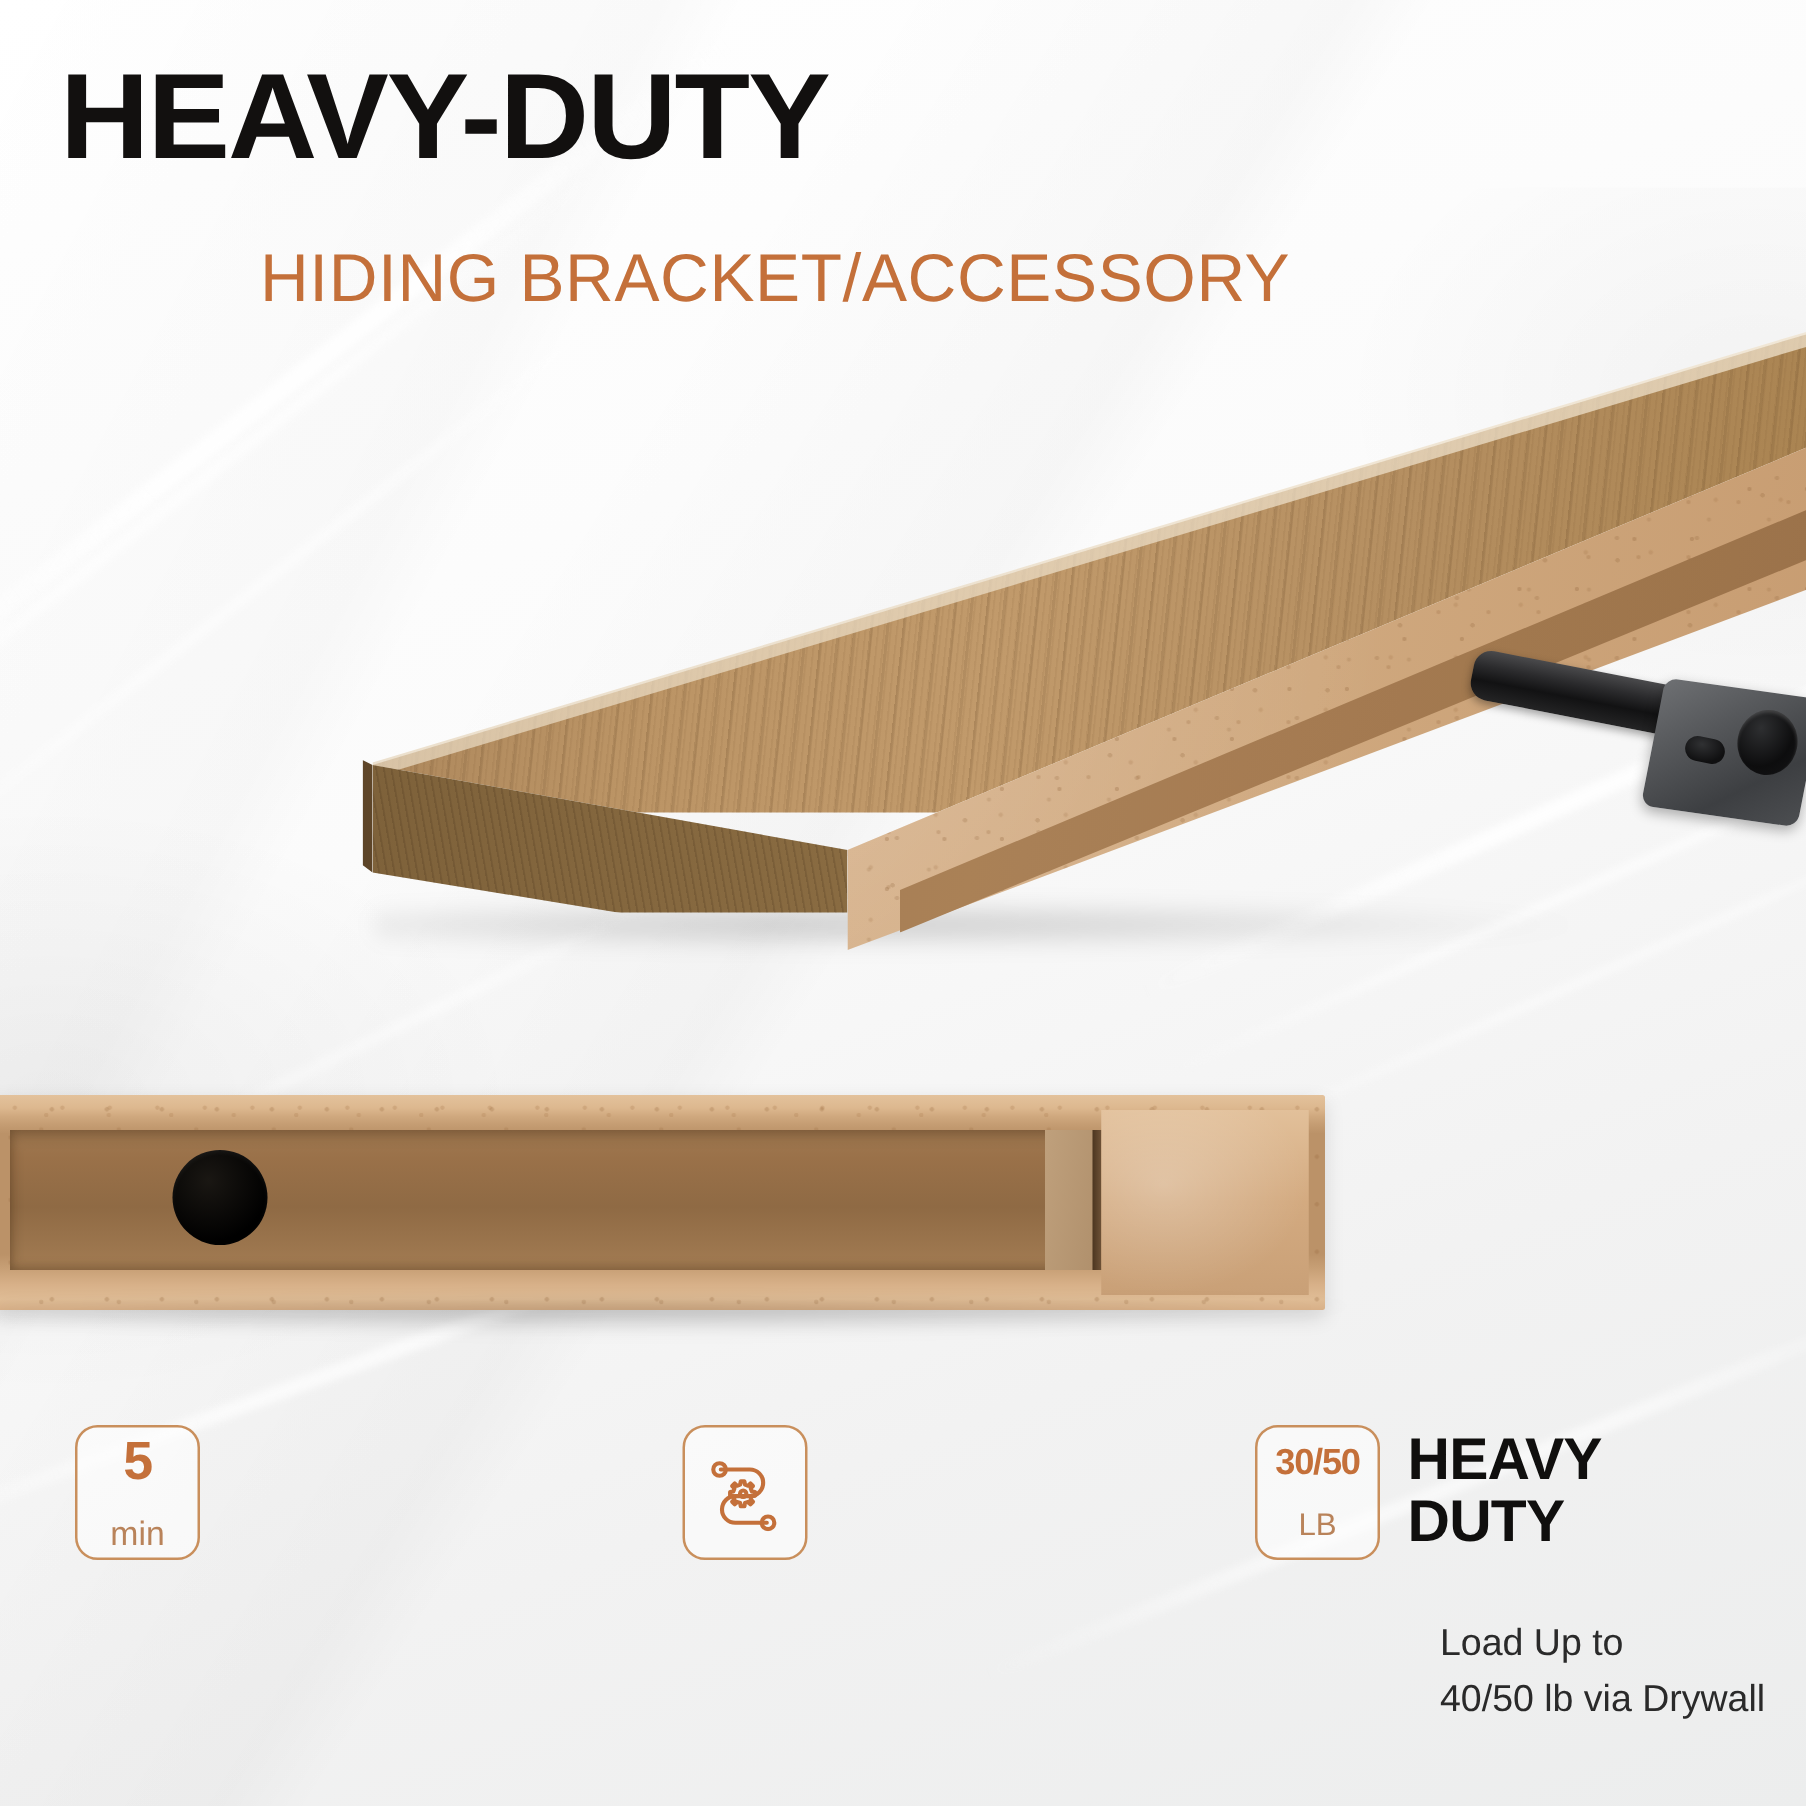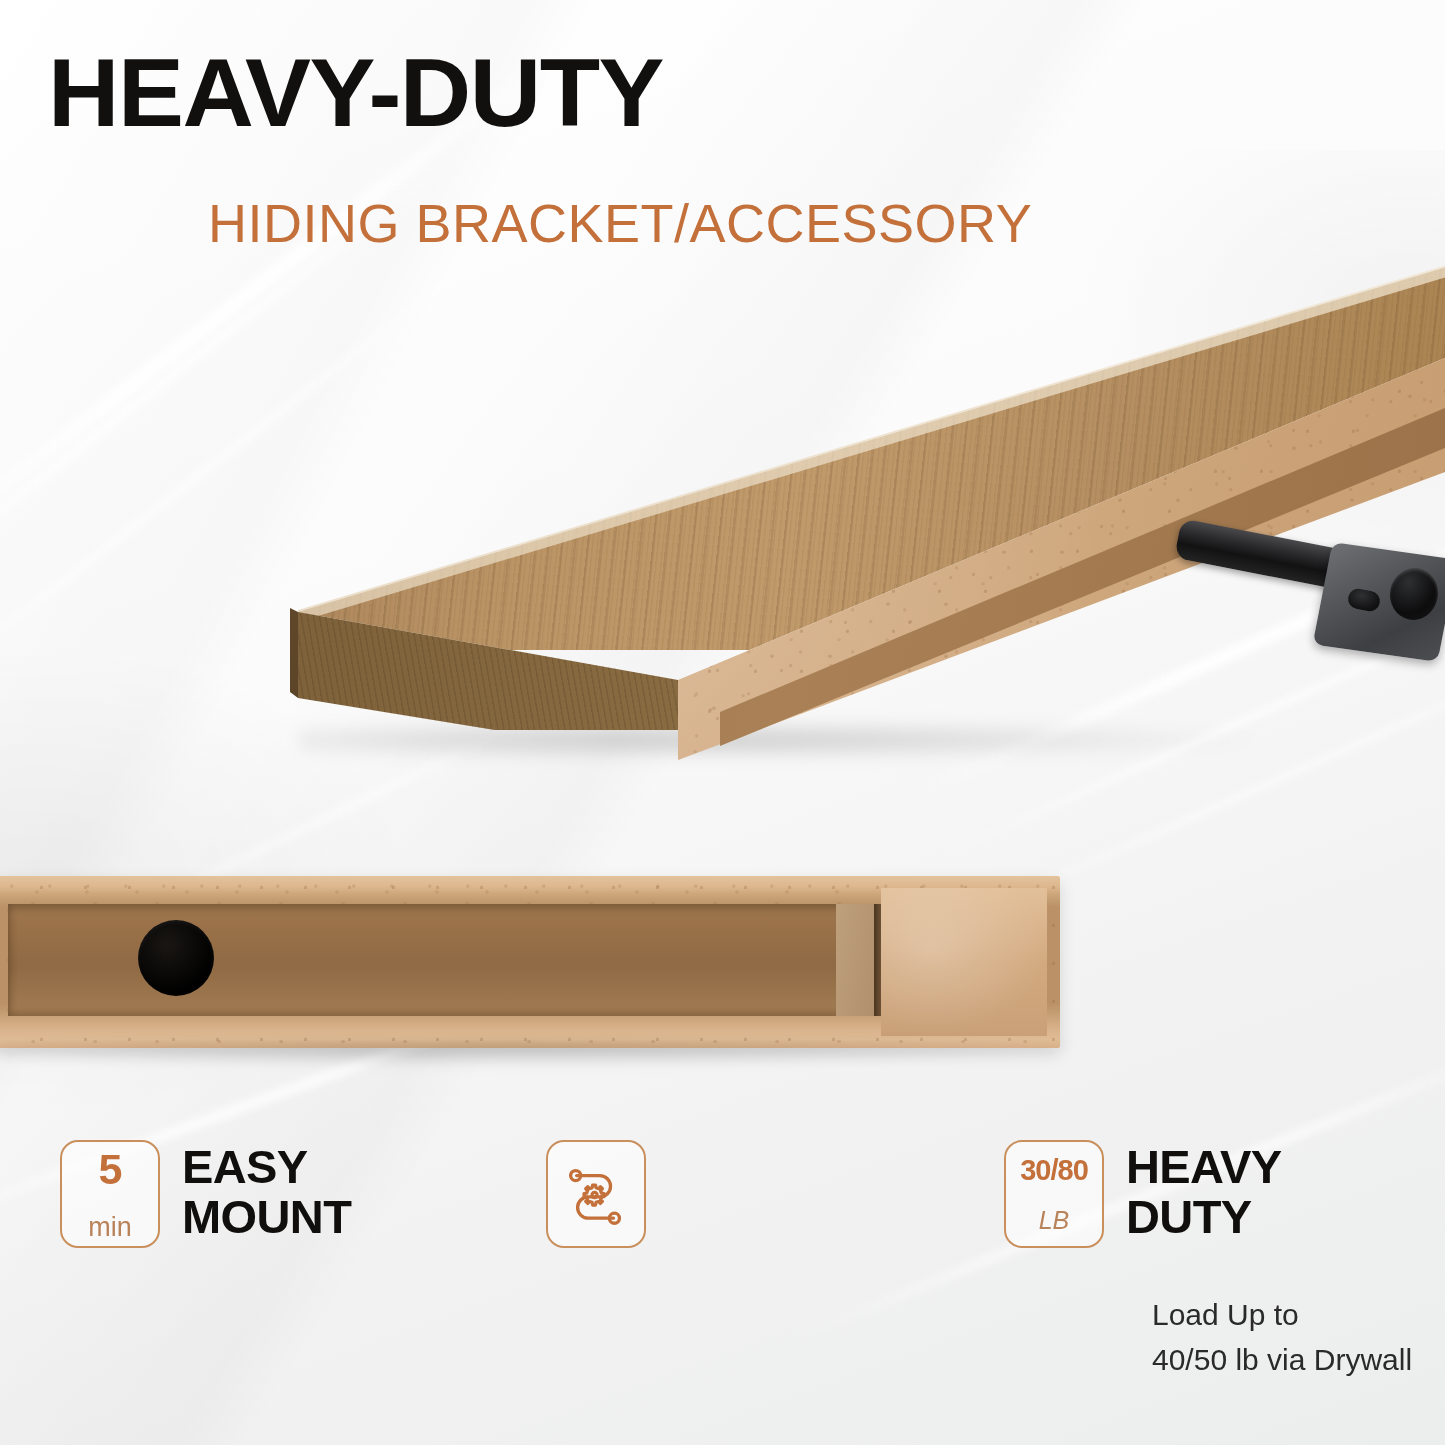--- a/index.html
+++ b/index.html
@@ -244,21 +244,21 @@
     align-items:center; justify-content:center;
     line-height:1;
   }
   .badge-num {
     font-size:43px; font-weight:700; color:#c4703a; letter-spacing:-1px;
   }
   .badge-num.small { font-size:29px; }
   .badge-unit {
     font-size:27px; font-weight:400; color:#b9835a; margin-top:23px;
   }
-  .badge-unit.lb { font-size:25px;font-style:italic; }
+  .badge-unit.lb { font-size:25px; }
 
   .fheading {
     font-size:47px; font-weight:700; color:#100f0e;
     line-height:1.06; letter-spacing:-0.6px;
     padding-top:2px;
     white-space:pre-line;
   }
   .fheading .deg {
     font-size:27px; vertical-align:super; font-weight:700;
   }
@@ -321,43 +321,41 @@
   <div class="xsec-shadow"></div>
 
   <div class="features">
 
     <div class="fcol c1">
       <div class="frow">
         <div class="badge">
           <div class="badge-num">5</div>
           <div class="badge-unit">min</div>
         </div>
-        <div class="fheading">EASY
-MOUNT</div>
       </div>
     </div>
 
     <div class="fcol c2">
       <div class="frow">
         <div class="badge">
           <svg class="weld-icon" viewBox="0 0 64 64" fill="none" stroke="#c4703a" stroke-width="3.4" stroke-linecap="round" stroke-linejoin="round">
             <path d="M12 13 H36 a11 11 0 0 1 0 22 H24 a11 11 0 0 0 0 22 H50"></path>
             <circle cx="11" cy="13" r="5.2"></circle>
             <circle cx="51" cy="57" r="5.2"></circle>
             <path d="M32 25.5 l2.6 .9 1.9-1.9 2.1 2.1-1.9 1.9 .9 2.6 2.7 .5v3l-2.7 .5-.9 2.6 1.9 1.9-2.1 2.1-1.9-1.9-2.6 .9-.5 2.7h-3l-.5-2.7-2.6-.9-1.9 1.9-2.1-2.1 1.9-1.9-.9-2.6-2.7-.5v-3l2.7-.5 .9-2.6-1.9-1.9 2.1-2.1 1.9 1.9 2.6-.9 .5-2.7h3z"></path>
             <circle cx="30.5" cy="33" r="2.6"></circle>
           </svg>
         </div>
       </div>
     </div>
 
     <div class="fcol c3">
       <div class="frow">
         <div class="badge">
-          <div class="badge-num small">30/80</div>
+          <div class="badge-num small">30/50</div>
           <div class="badge-unit lb">LB</div>
         </div>
         <div class="fheading">HEAVY
 DUTY</div>
       </div>
       <div class="fdesc">Load Up to
 40/50 lb via Drywall</div>
     </div>
 
   </div>

